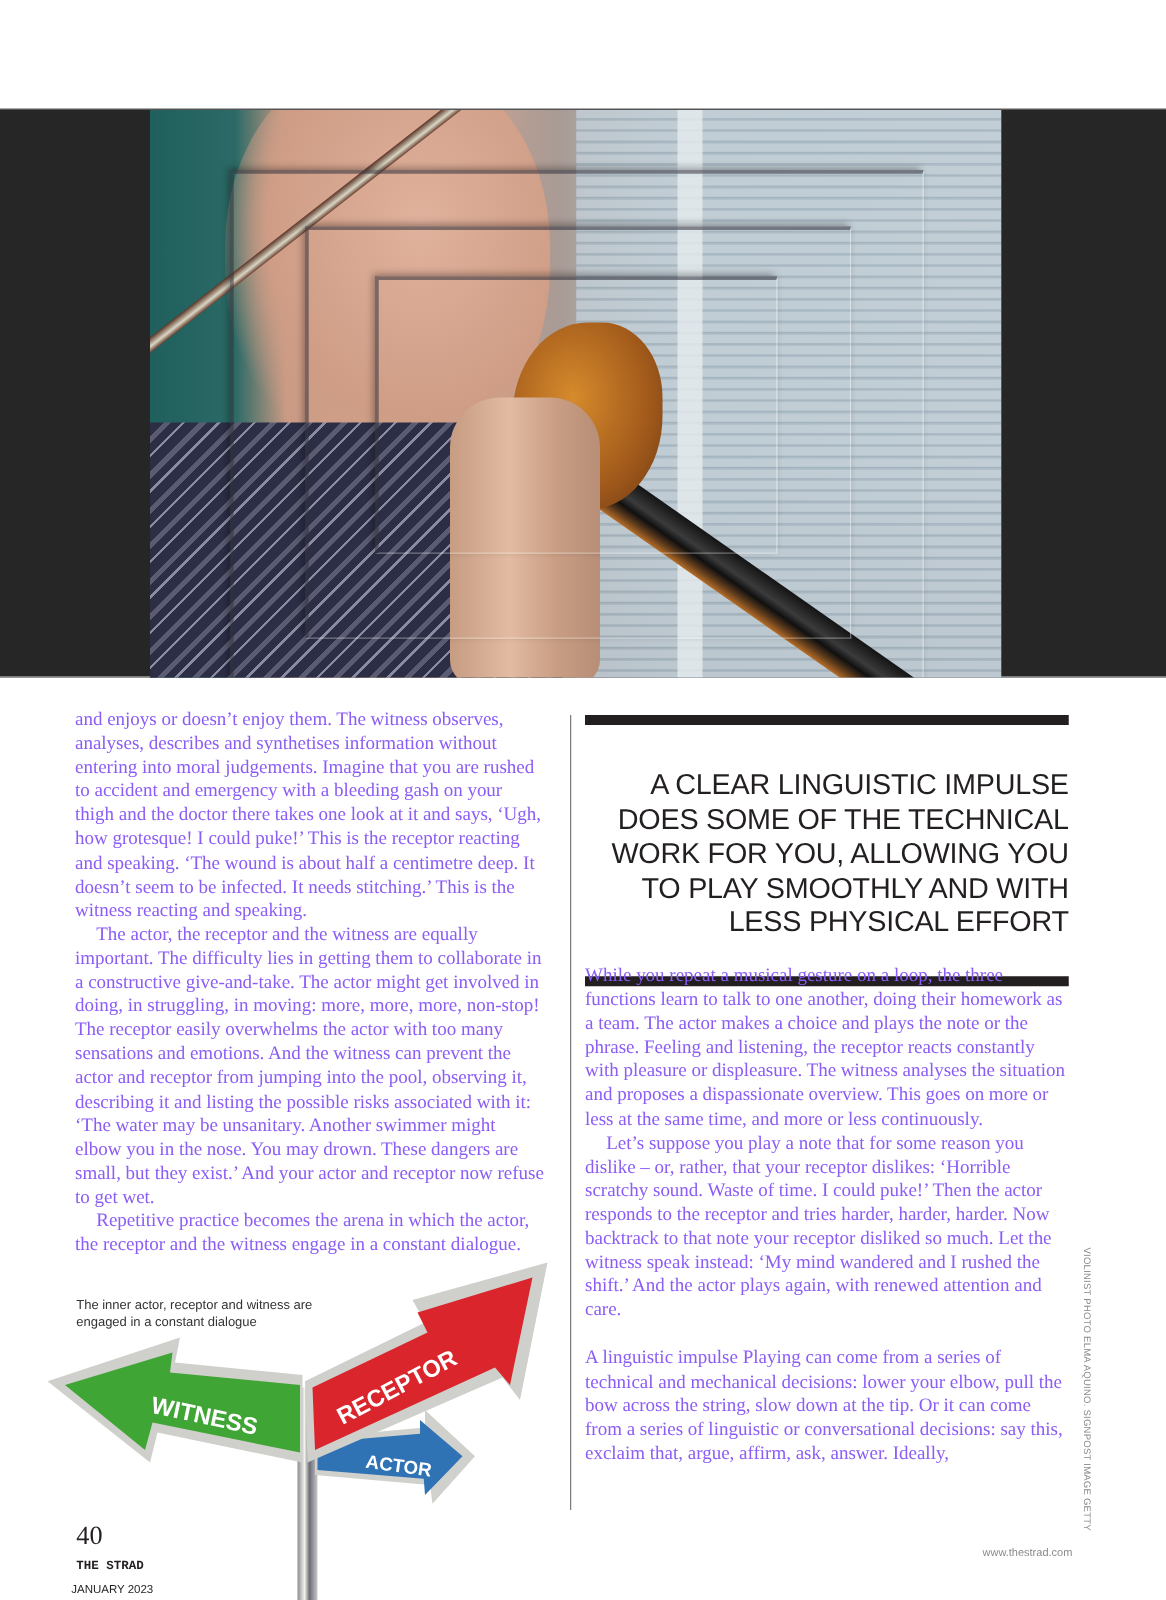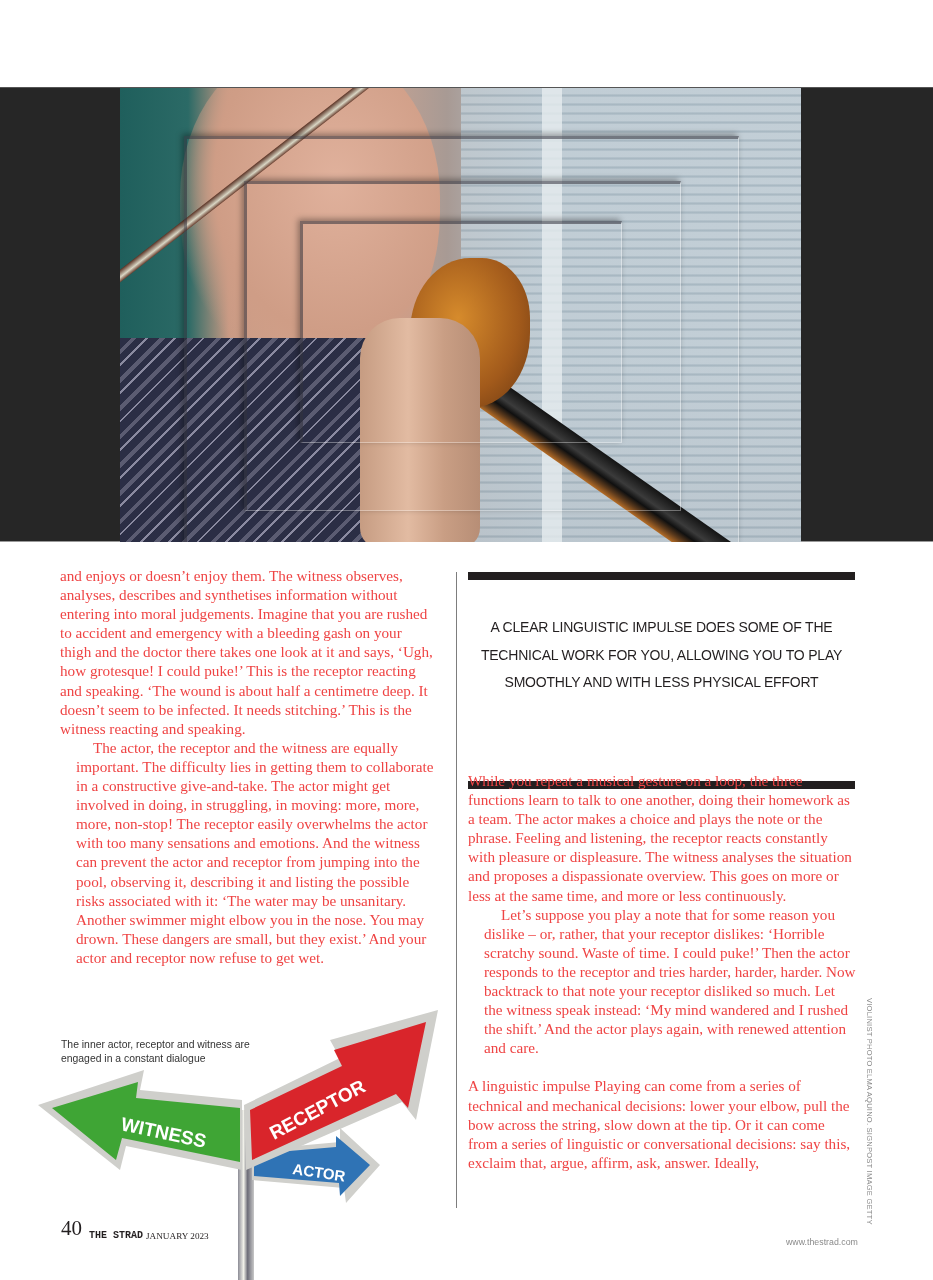--- a/index.html
+++ b/index.html
@@ -22,50 +22,50 @@
   .bow { position: absolute; left: -60px; top: 230px; width: 620px; height: 10px; background: linear-gradient(180deg, #5a3325, #d9d6c4 60%, #6b4030); transform: rotate(-38deg); transform-origin: left center; }
   .violin-scroll { position: absolute; left: 290px; top: 170px; width: 120px; height: 150px; border-radius: 50% 40% 50% 45%; background: radial-gradient(ellipse at 40% 40%, #d68b2c 0%, #a25a1b 60%, #6a3812 100%); }
   .violin-neck { position: absolute; left: 300px; top: 240px; width: 520px; height: 34px; background: linear-gradient(180deg, #141414 0%, #3b3b3b 40%, #101010 60%, #5c3a1c 80%, #b46c26 100%); transform: rotate(35deg); transform-origin: left center; }
   .hand { position: absolute; left: 240px; top: 230px; width: 120px; height: 230px; border-radius: 40px 40px 20px 20px; background: linear-gradient(90deg, #c69c82, #e2bba2 40%, #c99e84 70%, #b78e76); }
   .frame { position: absolute; border-top: 3px solid rgba(50,50,60,0.55); border-left: 3px solid rgba(50,50,60,0.55); border-right: 1px solid rgba(255,255,255,0.4); border-bottom: 1px solid rgba(255,255,255,0.35); box-shadow: -2px -2px 6px rgba(0,0,0,0.35); }
   .frame-1 { left: 64px; top: 48px; width: 555px; height: 416px; }
   .frame-2 { left: 124px; top: 93px; width: 437px; height: 330px; }
   .frame-3 { left: 180px; top: 133px; width: 322px; height: 222px; }
 
   
-  .col { position: absolute; font-size: 15.2px; line-height: 19.1px; color: #ef4444; }
+  .col { position: absolute; font-size: 15.2px; line-height: 19.1px; color: #8b5cf6; }
   .col p { text-align: left; }
-  .col p.indent { text-indent: 17px; margin-left: 16px; }
+  .col p.indent { text-indent: 17px; }
   .col-left { left: 60px; top: 566px; width: 376px; }
   .col-right { left: 468px; top: 771px; width: 388px; }
   .col-right .gap { height: 19px; }
   .subhead { font-weight: normal; }
 
   .divider { position: absolute; left: 456px; top: 572px; width: 1px; height: 636px; background: #7d7d7d; }
 
   
   .pull-rule { position: absolute; left: 468px; width: 387px; height: 8px; background: #231f20; }
   .pull-rule.top { top: 572px; }
   .pull-rule.bottom { top: 781px; }
-  .pull-quote { position: absolute; left: 468px; top: 614px; width: 387px; text-align: center;
-    font-family: "Liberation Sans", "DejaVu Sans", sans-serif; font-weight: normal; font-size: 14px; line-height: 27.6px; color: #231f20; letter-spacing: -0.2px; }
+  .pull-quote { position: absolute; left: 468px; top: 614px; width: 387px; text-align: right;
+    font-family: "Liberation Sans", "DejaVu Sans", sans-serif; font-weight: normal; font-size: 23px; line-height: 27.6px; color: #231f20; letter-spacing: -0.2px; }
 
   
   .signpost { position: absolute; left: 30px; top: 1000px; width: 420px; height: 280px; }
   .caption { position: absolute; left: 61px; top: 1038px; width: 210px; font-family: "Liberation Sans", "DejaVu Sans", sans-serif; font-size: 10.4px; line-height: 14.4px; color: #333; }
   .sign-label { font-family: "Liberation Sans", "DejaVu Sans", sans-serif; font-weight: bold; fill: #ffffff; }
 
   
   .credit { position: absolute; left: 862px; top: 998px; width: 12px; height: 210px; }
   .credit span { position: absolute; left: 0; top: 0; width: 210px; transform-origin: left top; transform: translate(12px, 0) rotate(90deg);
     font-family: "Liberation Sans", "DejaVu Sans", sans-serif; font-size: 7.6px; letter-spacing: 0.2px; color: #8a8a8a; white-space: nowrap; }
-  .folio { position: absolute; left: 61px; top: 1216px; display: flex; align-items: flex-end; gap: 7px; }
+  .folio { position: absolute; left: 61px; top: 1216px; display: flex; align-items: flex-start; gap: 7px; flex-direction: column; }
   .page-num { font-family: "Liberation Serif", "DejaVu Serif", serif; font-size: 21px; color: #231f20; }
   .mag-name { font-family: Liberation Mono, monospace; font-size: 10px; font-weight: bold; color: #231f20; }
-  .issue-date { font-family: Liberation Serif, serif; font-size: 9.2px; color: #231f20; margin-left: -4px; }
+  .issue-date { font-family: Liberation Sans, sans-serif; font-size: 9.2px; color: #231f20; margin-left: -4px; }
   .website { position: absolute; left: 786px; top: 1225px; font-family: "Liberation Sans", "DejaVu Sans", sans-serif; font-size: 8.8px; color: #8a8a8a; margin-top: 12px; }
 </style>
 </head>
 <body>
 
 <div class="hero-band">
   <div class="hero-photo">
     <div class="blinds"></div>
     <div class="window-bar"></div>
     <div class="face"></div>
@@ -76,20 +76,21 @@
     <div class="hand"></div>
     <div class="frame frame-1"></div>
     <div class="frame frame-2"></div>
     <div class="frame frame-3"></div>
   </div>
 </div>
 
 <div class="col col-left">
   <p>and enjoys or doesn’t enjoy them. The witness observes, analyses, describes and synthetises information without entering into moral judgements. Imagine that you are rushed to accident and emergency with a bleeding gash on your thigh and the doctor there takes one look at it and says, ‘Ugh, how grotesque! I could puke!’ This is the receptor reacting and speaking. ‘The wound is about half a centimetre deep. It doesn’t seem to be infected. It needs stitching.’ This is the witness reacting and speaking.</p>
   <p class="indent">The actor, the receptor and the witness are equally important. The difficulty lies in getting them to collaborate in a constructive give-and-take. The actor might get involved in doing, in struggling, in moving: more, more, more, non-stop! The receptor easily overwhelms the actor with too many sensations and emotions. And the witness can prevent the actor and receptor from jumping into the pool, observing it, describing it and listing the possible risks associated with it: ‘The water may be unsanitary. Another swimmer might elbow you in the nose. You may drown. These dangers are small, but they exist.’ And your actor and receptor now refuse to get wet.</p>
+  <p class="indent">Repetitive practice becomes the arena in which the actor, the receptor and the witness engage in a constant dialogue.</p>
 </div>
 
 <div class="divider"></div>
 
 <div class="pull-rule top"></div>
 <div class="pull-quote">A CLEAR LINGUISTIC IMPULSE DOES SOME OF THE TECHNICAL WORK FOR YOU, ALLOWING YOU TO PLAY SMOOTHLY AND WITH LESS PHYSICAL EFFORT</div>
 <div class="pull-rule bottom"></div>
 
 <div class="col col-right">
   <p>While you repeat a musical gesture on a loop, the three functions learn to talk to one another, doing their homework as a team. The actor makes a choice and plays the note or the phrase. Feeling and listening, the receptor reacts constantly with pleasure or displeasure. The witness analyses the situation and proposes a dispassionate overview. This goes on more or less at the same time, and more or less continuously.</p>

